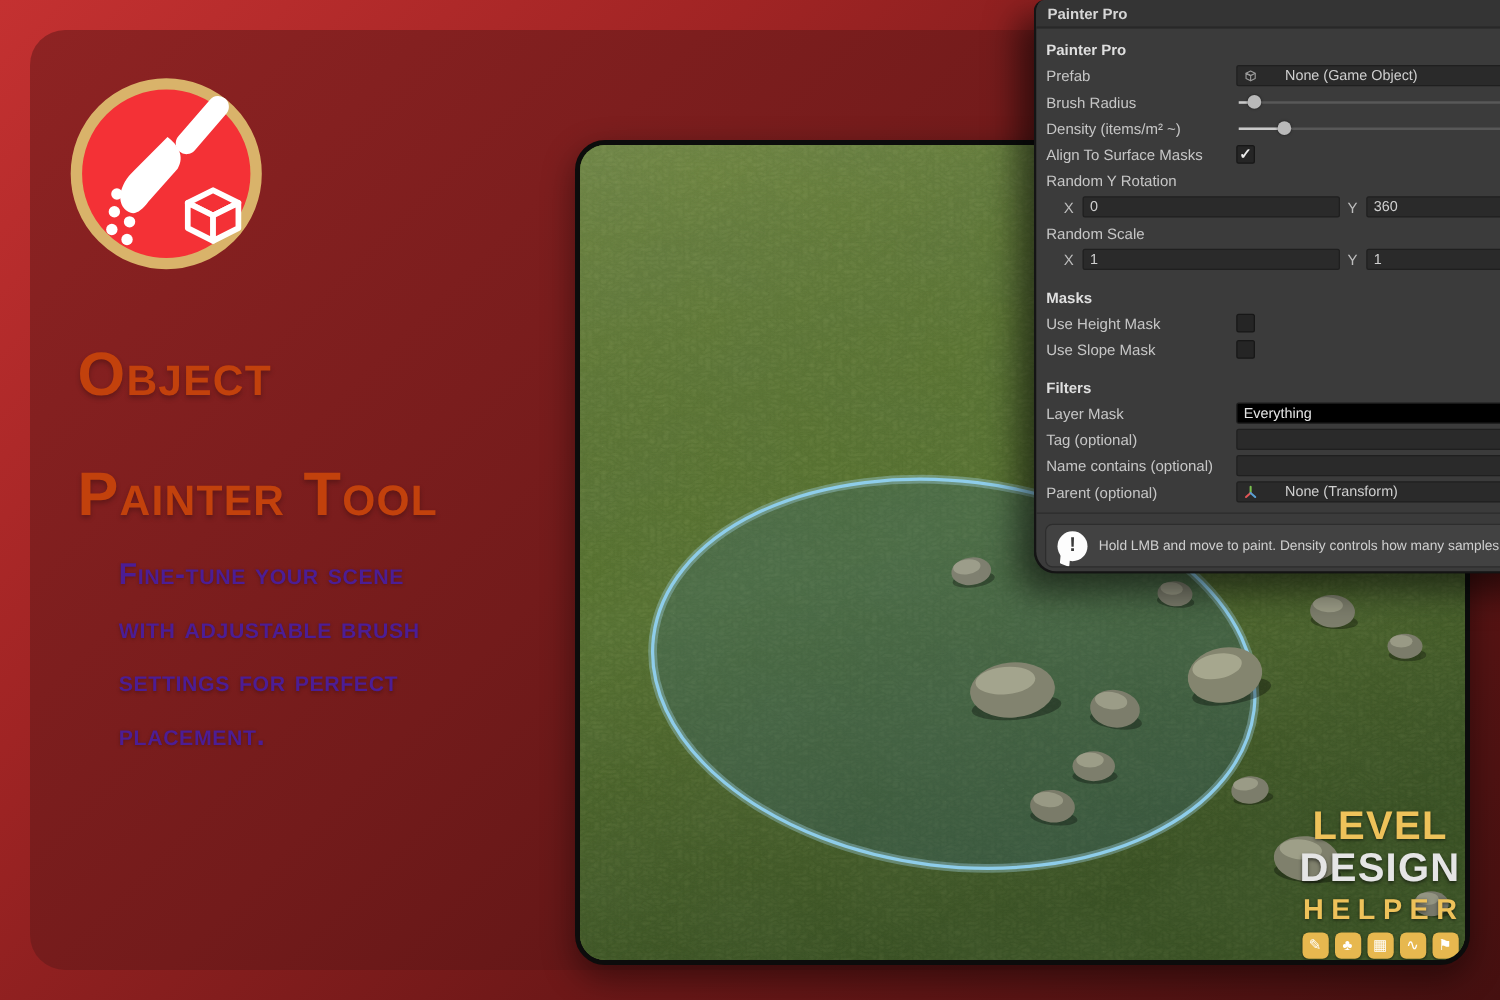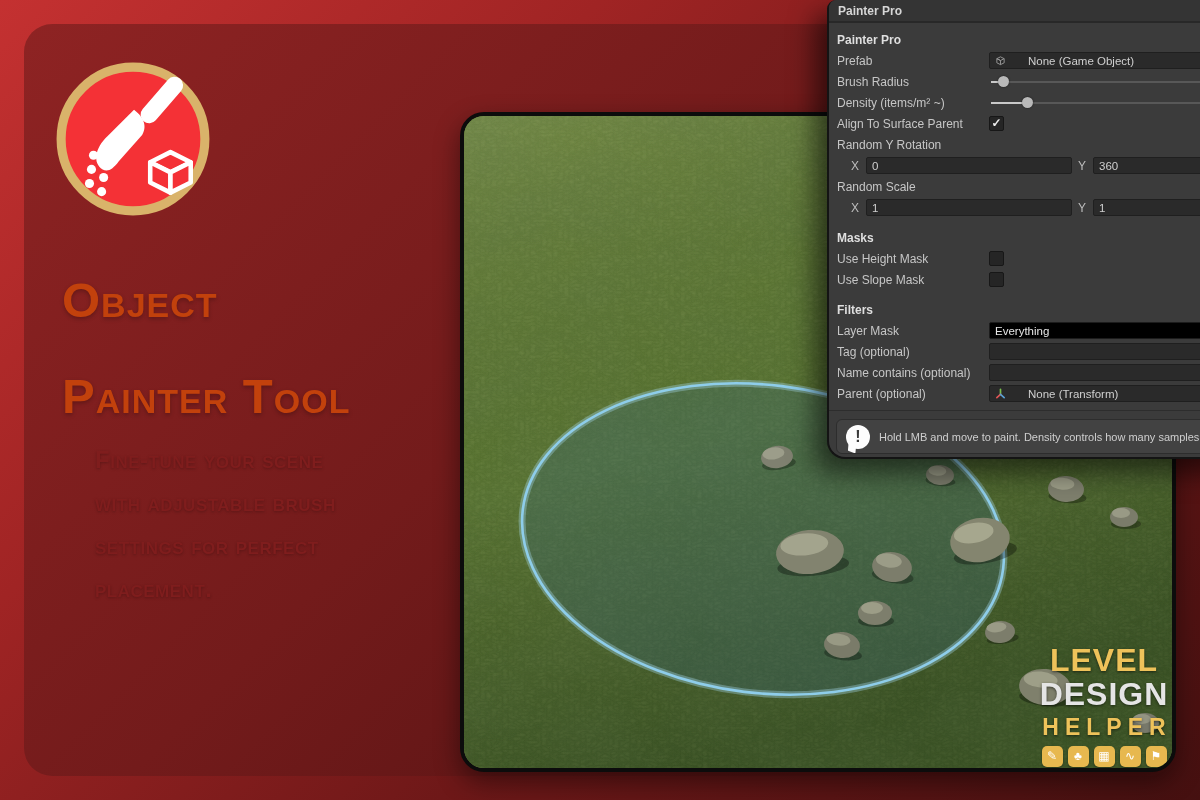--- a/index.html
+++ b/index.html
@@ -19,21 +19,21 @@
   .badge { position:absolute; left:52px; top:58px; width:162px; height:162px; }
   
   .hero-title {
     position:absolute; left:62px; top:252px; width:400px;
     font-size:49px; font-weight:bold; color:#c2410c;
     font-variant:small-caps; letter-spacing:1px; line-height:96px;
     text-shadow:0 2px 4px rgba(0,0,0,.25);
   }
   .hero-desc {
     position:absolute; left:95px; top:438px; width:340px;
-    font-size:24px; font-weight:bold; color:#7f1d1d;
+    font-size:24px; font-weight:bold; color:#4c1d95;
     font-variant:small-caps; letter-spacing:.5px; line-height:43px;
     text-shadow:0 1px 3px rgba(0,0,0,.25);
   }
   
   .scene {
     position:absolute; left:460px; top:112px; width:716px; height:660px;
     border:4px solid #0c0c0c; border-radius:24px; overflow:hidden;
     background:#54702d;
     box-shadow:0 10px 26px rgba(0,0,0,.45);
   }
@@ -282,21 +282,21 @@
     <div class="prow">
       <span class="plabel">Density (items/m² ~)</span>
       <div class="slider">
         <div class="track"></div>
         <div class="fill" style="width: 16%;"></div>
         <div class="handle" style="left: 16%;"></div>
       </div>
     </div>
 
     <div class="prow">
-      <span class="plabel">Align To Surface Parent</span>
+      <span class="plabel">Align To Surface Masks</span>
       <div class="checkbox">✓</div>
     </div>
 
     <div class="prow">
       <span class="plabel">Random Y Rotation</span>
     </div>
     <div class="prow xy">
       <span class="axis">X</span>
       <div class="pfield xf">
           <span>0</span>

